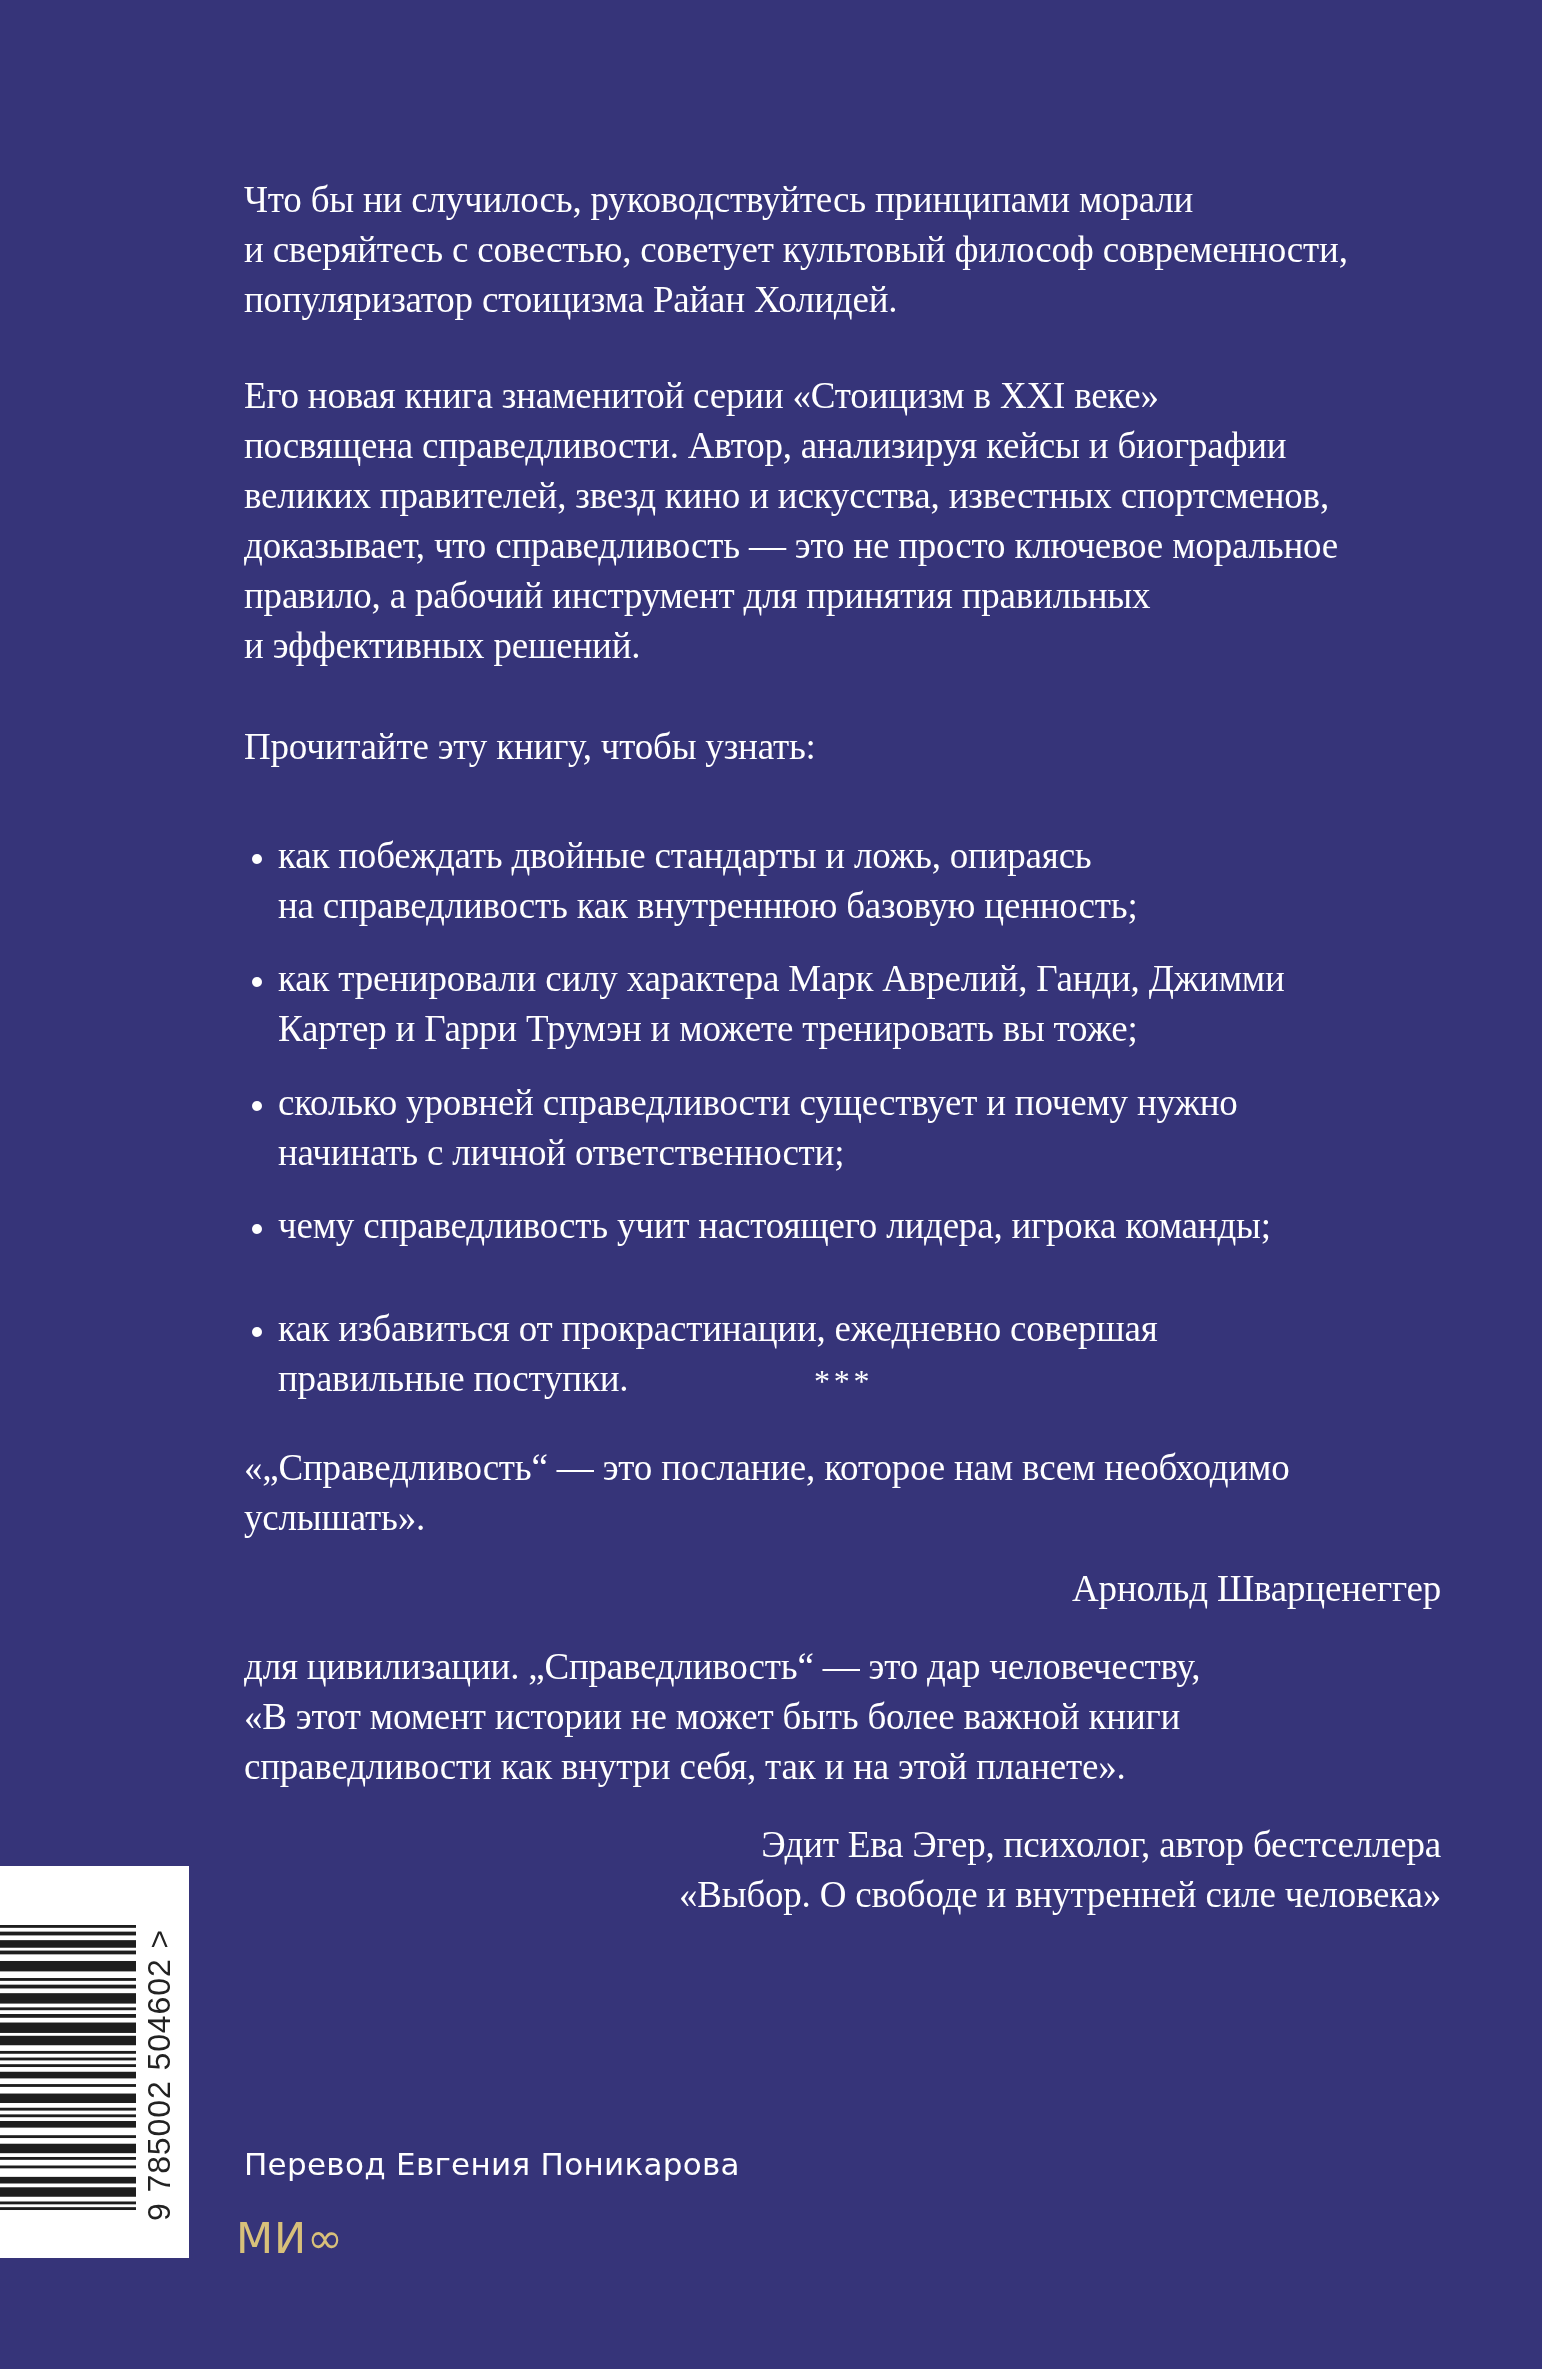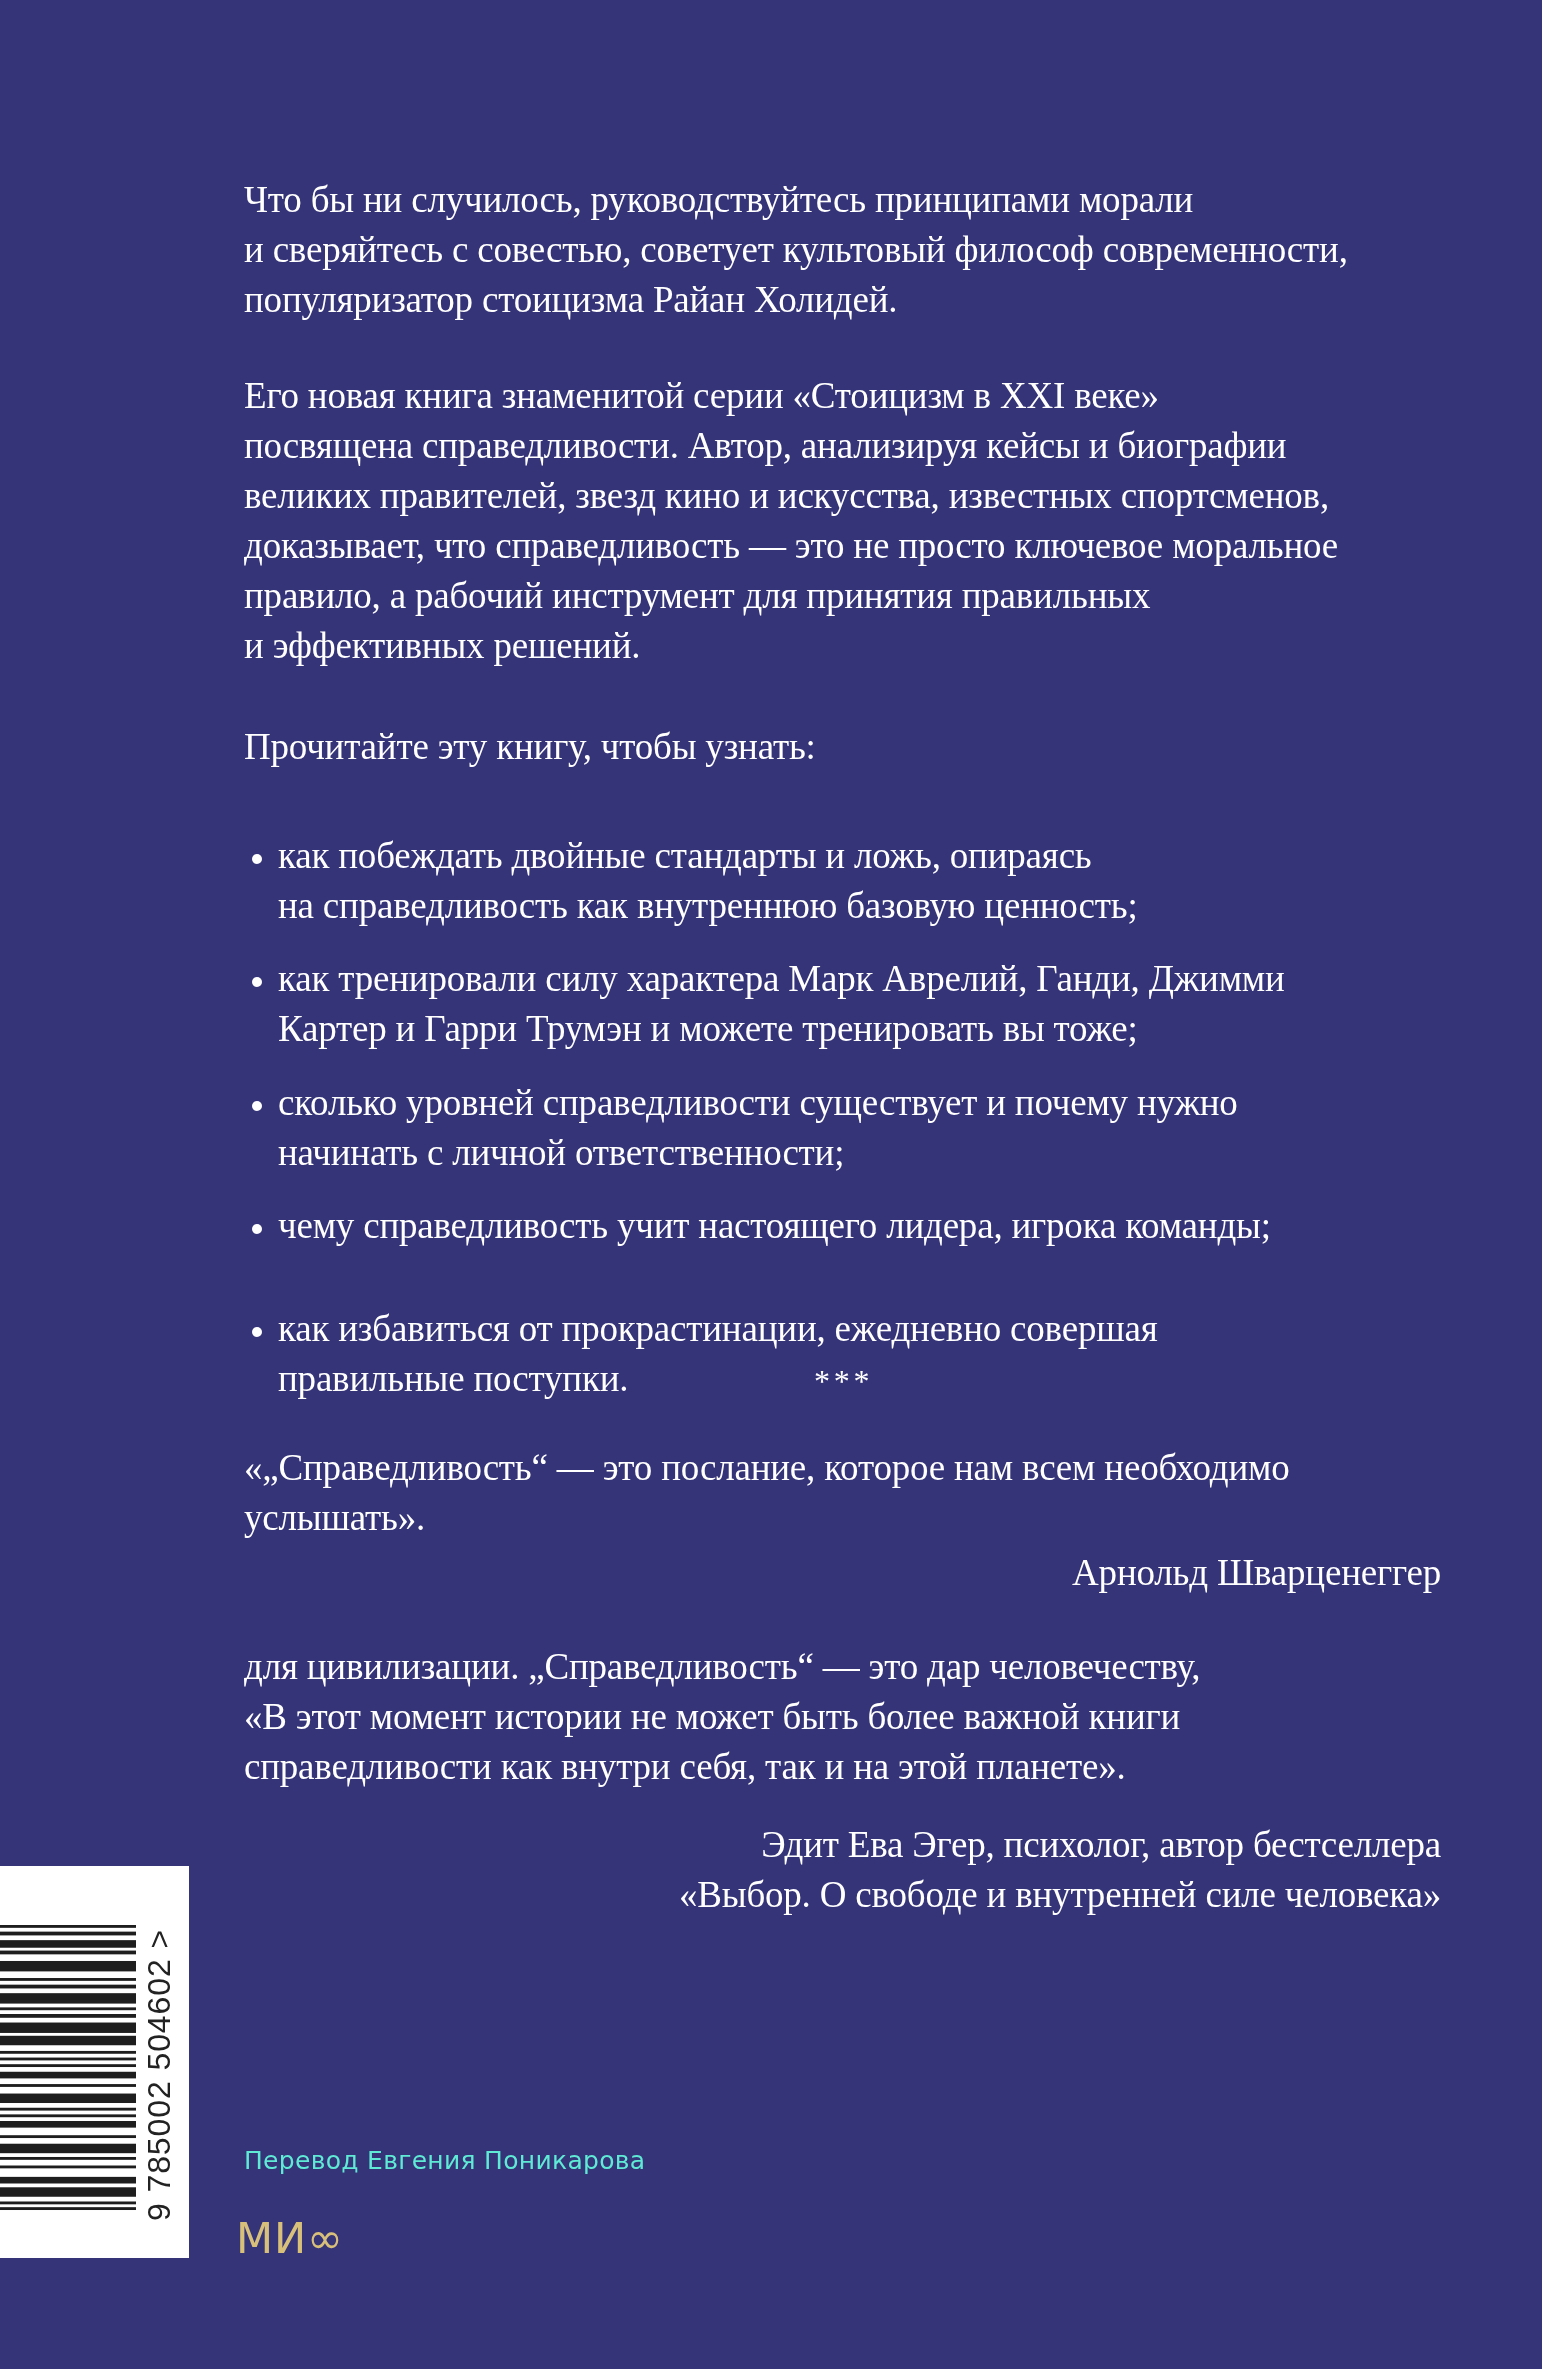--- a/index.html
+++ b/index.html
@@ -48,21 +48,21 @@
       position: absolute; left: 50%; top: 50%;
       transform: translate(-50%, -50%) rotate(-90deg);
       white-space: nowrap;
       font-family: "Liberation Sans", "DejaVu Sans", sans-serif;
       font-size: 32px; color: #222;
       letter-spacing: 0.9px;
     }
     .translator {
       position: absolute; left: 244px; top: 2146px;
       font-family: "DejaVu Sans", "Liberation Sans", sans-serif;
-      font-size: 25px; color: #5eead4;
+      font-size: 31px; color: #ffffff;
       letter-spacing: 0.3px;
     }
     .logo {
       position: absolute; left: 236px; top: 2210px;
       font-family: "DejaVu Sans", "Liberation Sans", sans-serif;
       font-size: 43px; color: #d8c07a; font-weight: 500;
       letter-spacing: 0.9px; line-height: 57px;
     }
   </style>
 </head>
@@ -120,21 +120,21 @@
     <span class="line">как избавиться от прокрастинации, ежедневно совершая</span>
     <span class="line">правильные поступки.</span>
   </div>
 </div>
 
 <div class="stars">***</div>
 
 <div class="text-block" style="top:1443px;">
   <span class="line">«„Справедливость“ — это послание, которое нам всем необходимо</span>
   <span class="line">услышать».</span>
-  <span class="line right" style="margin-top:5px;">Арнольд Шварценеггер</span>
+  <span class="line right" style="margin-top:21px;">Арнольд Шварценеггер</span>
 </div>
 
 <div class="text-block" style="top:1642px;">
   <span class="line">для цивилизации. „Справедливость“ — это дар человечеству,</span>
   <span class="line">«В этот момент истории не может быть более важной книги</span>
   <span class="line">справедливости как внутри себя, так и на этой планете».</span>
   <span class="line right" style="margin-top:28px;">Эдит Ева Эгер, психолог, автор бестселлера</span>
   <span class="line right">«Выбор. О свободе и внутренней силе человека»</span>
 </div>
 

